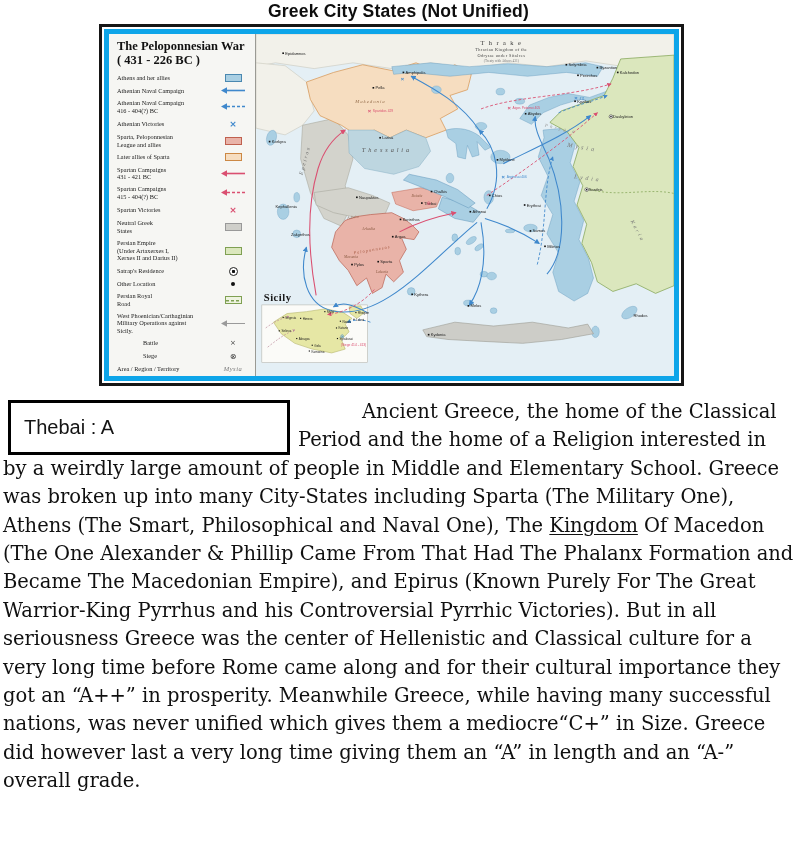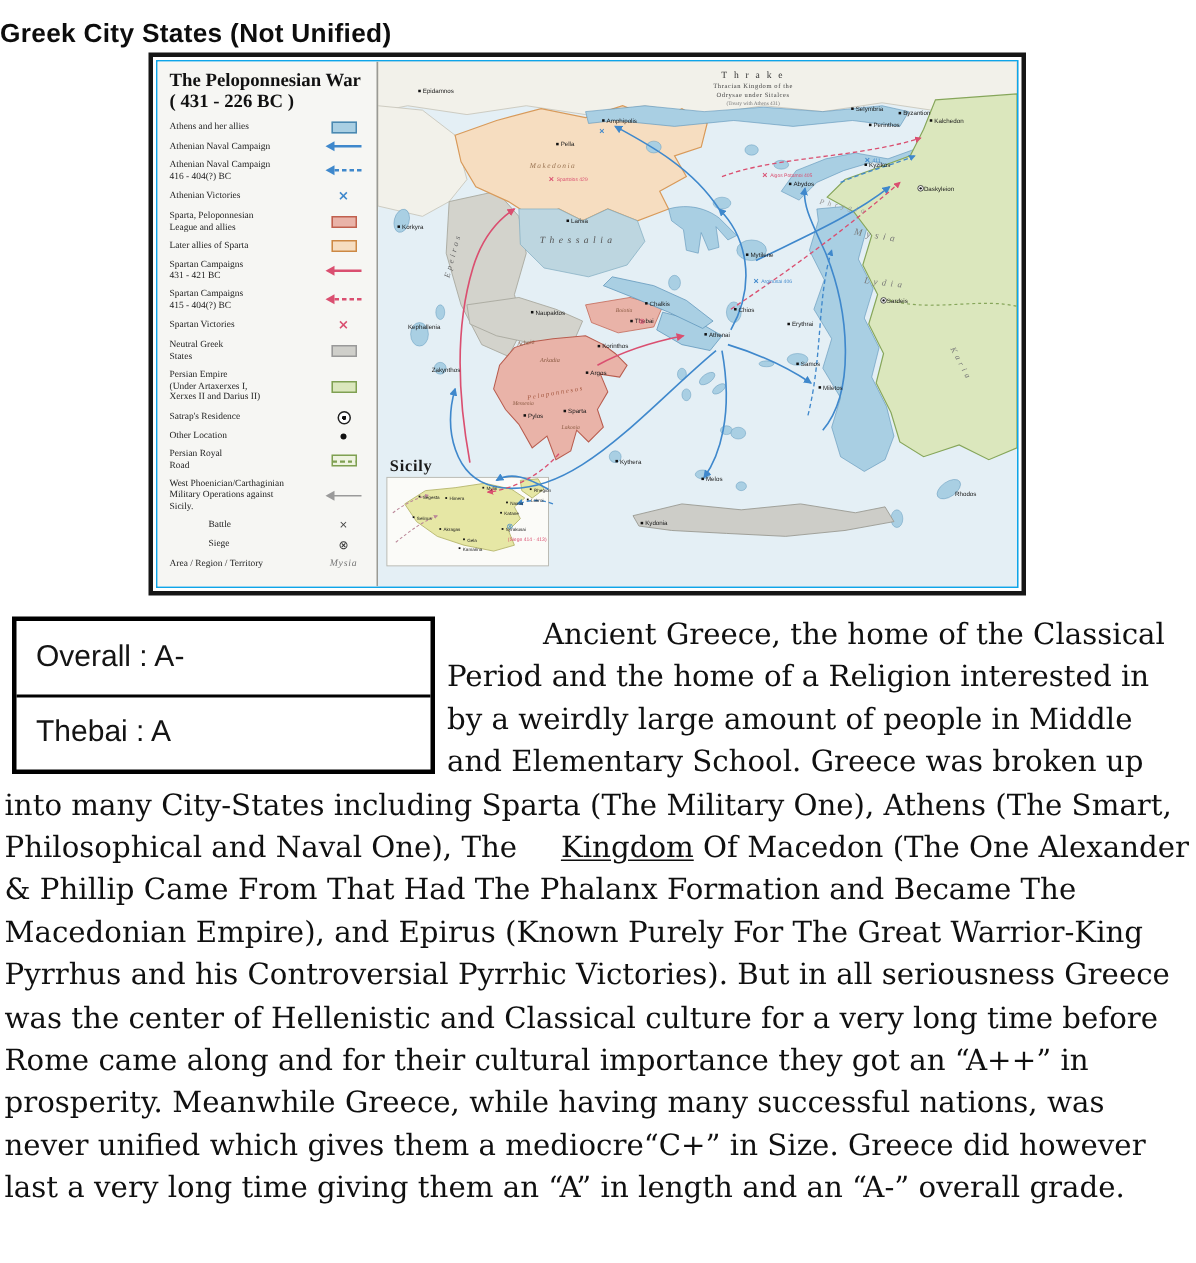--- a/index.html
+++ b/index.html
@@ -1,21 +1,21 @@
 <!DOCTYPE html>
 <html><head>
 <meta charset="utf-8">
 <style>
   html,body{margin:0;padding:0;}
   body{width:797px;height:842px;overflow:hidden;background:#fff;font-family:"Liberation Sans",sans-serif;}
-  .page-title{margin:0;padding-top:12px;font:bold 17.5px "Liberation Sans",sans-serif;color:#0d0d0d;letter-spacing:.2px;}
+  .page-title{margin:0;padding-top:1px;text-align:center;font:bold 17.5px "Liberation Sans",sans-serif;color:#0d0d0d;letter-spacing:.2px;}
 
   
   .map-frame{box-sizing:border-box;margin:2px 0 0 99px;width:585px;height:362px;border:3px solid #161616;background:#fff;padding:2px;}
-  .map-inner{display:flex;width:100%;height:100%;box-sizing:border-box;border:1px solid #0ea5e9;overflow:hidden;background:#e4eff5;}
+  .map-inner{display:flex;width:100%;height:100%;box-sizing:border-box;border:5px solid #0ea5e9;overflow:hidden;background:#e4eff5;}
   .legend{width:147px;flex:0 0 147px;box-sizing:border-box;background:#f6f6f3;border-right:1px solid #9a9a94;padding:6px 4px 0 8px;overflow:hidden;}
   .legend-title{margin:0;font:bold 12.5px/1.1 "Liberation Serif",serif;color:#111;}
   .legend-items{margin-top:6px;}
   .legend-row{display:flex;align-items:center;margin-bottom:4.4px;}
   .legend-row.indent .legend-label{padding-left:26px;}
   .legend-label{flex:1;font:6.3px/1.22 "Liberation Serif",serif;color:#222;white-space:pre-line;}
   .legend-sym{width:36px;flex:0 0 36px;display:flex;justify-content:center;align-items:center;}
   .swatch{width:17px;height:8px;box-sizing:border-box;border:1px solid #000;}
   .sym-x{font:bold 9px "DejaVu Sans",sans-serif;}
   .sym-satrap{width:7px;height:7px;border-radius:50%;border:1px solid #222;background:radial-gradient(circle,#111 0 1.4px,#fff 1.5px);}
@@ -25,21 +25,21 @@
   .sym-region{font:italic 6.5px "Liberation Serif",serif;color:#777;letter-spacing:.5px;}
   .map-canvas{flex:1;min-width:0;}
   .map-canvas svg{width:100%;height:100%;display:block;}
 
   
   .content{margin:12px 3px 0 3px;}
   .grade-box{float:left;width:276px;box-sizing:content-box;border:3px solid #000;margin:2px 8px 0 5px;background:#fff;}
   .grade-row{height:48.5px;display:flex;align-items:center;padding-left:13px;font:20px "Liberation Sans",sans-serif;color:#141414;border-top:2px solid #000;}
   .grade-row:first-child{border-top:none;}
   .essay{margin:0;font:19.5px/28.4px "DejaVu Serif",serif;color:#101010;text-indent:64px;text-align:left;}
-  .essay .u{text-decoration:underline;text-underline-offset:2px;margin-left:23px;}
+  .essay .u{text-decoration:underline;text-underline-offset:2px;}
 </style>
 </head>
 <body>
 
 <h1 class="page-title">Greek City States (Not Unified)</h1>
 
 <figure class="map-frame">
   <div class="map-inner">
     <aside class="legend">
       <h2 class="legend-title">The Peloponnesian War</h2>
@@ -399,20 +399,17 @@
             <text x="87.5" y="325.2" font-size="3.4" fill="#da4f70" font-family="&quot;Liberation Sans&quot;,sans-serif" text-anchor="start">(Siege 414 - 413)</text>
           </g>
       </svg>
     </div>
   </div>
 </figure>
 
 <div class="content">
   <div class="grade-box">
       <div class="grade-row">
-        <span>Overall : A-</span>
-      </div>
-      <div class="grade-row">
         <span>Thebai : A</span>
       </div>
     </div>
   <p class="essay"><span>Ancient Greece, the home of the Classical Period and the home of a Religion interested in by a weirdly large amount of people in Middle and Elementary School. Greece was broken up into many City-States including Sparta (The Military One), Athens (The Smart, Philosophical and Naval One), The </span><span class="u">Kingdom</span><span> Of Macedon (The One Alexander &amp; Phillip Came From That Had The Phalanx Formation and Became The Macedonian Empire), and Epirus (Known Purely For The Great Warrior-King Pyrrhus and his Controversial Pyrrhic Victories). But in all seriousness Greece was the center of Hellenistic and Classical culture for a very long time before Rome came along and for their cultural importance they got an “A++” in prosperity. Meanwhile Greece, while having many successful nations, was never unified which gives them a mediocre“C+” in Size. Greece did however last a very long time giving them an “A” in length and an “A-” overall grade.</span></p>
 </div>
 
 </body></html>

